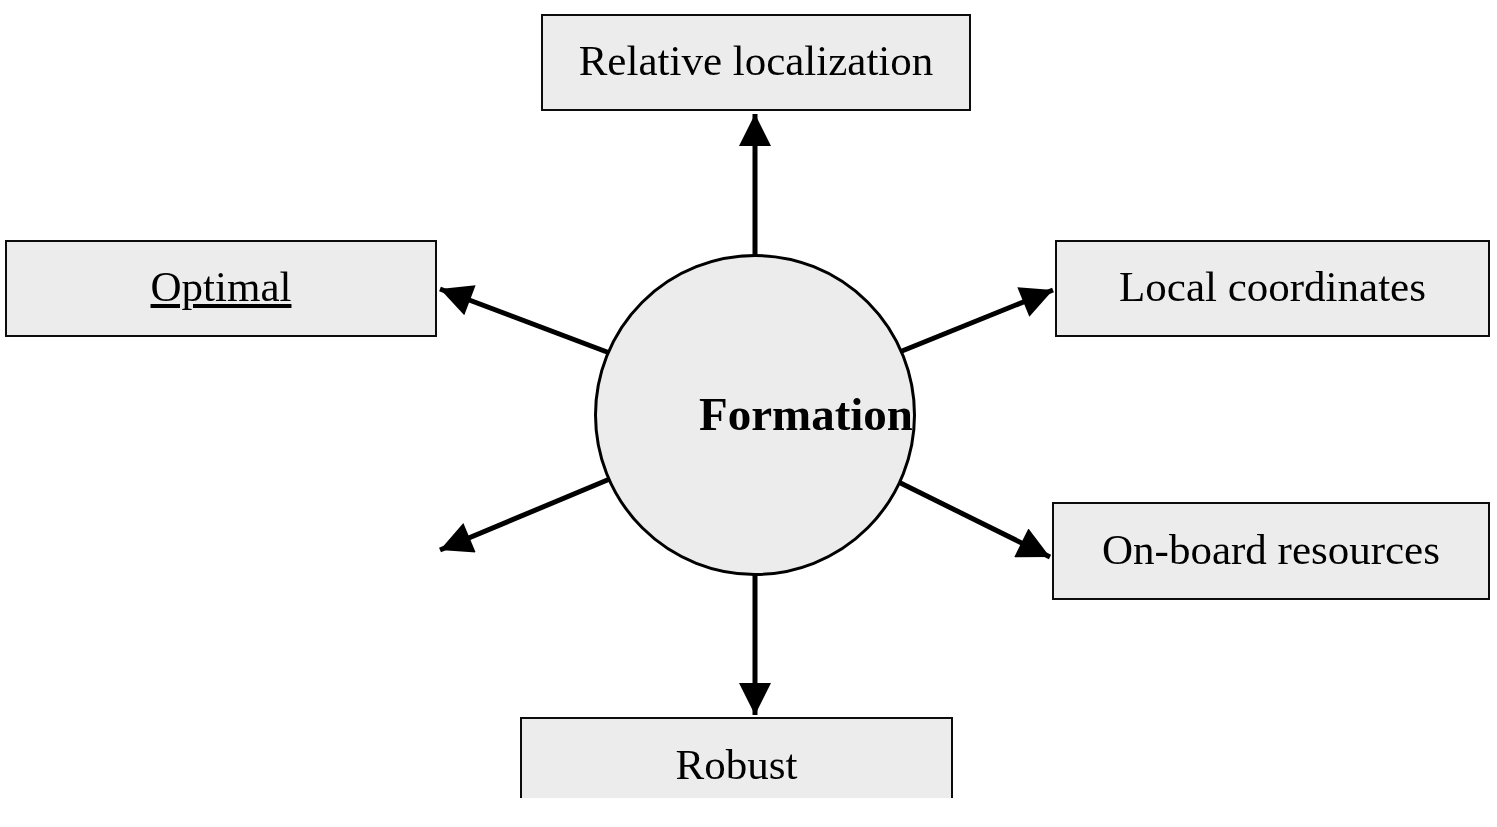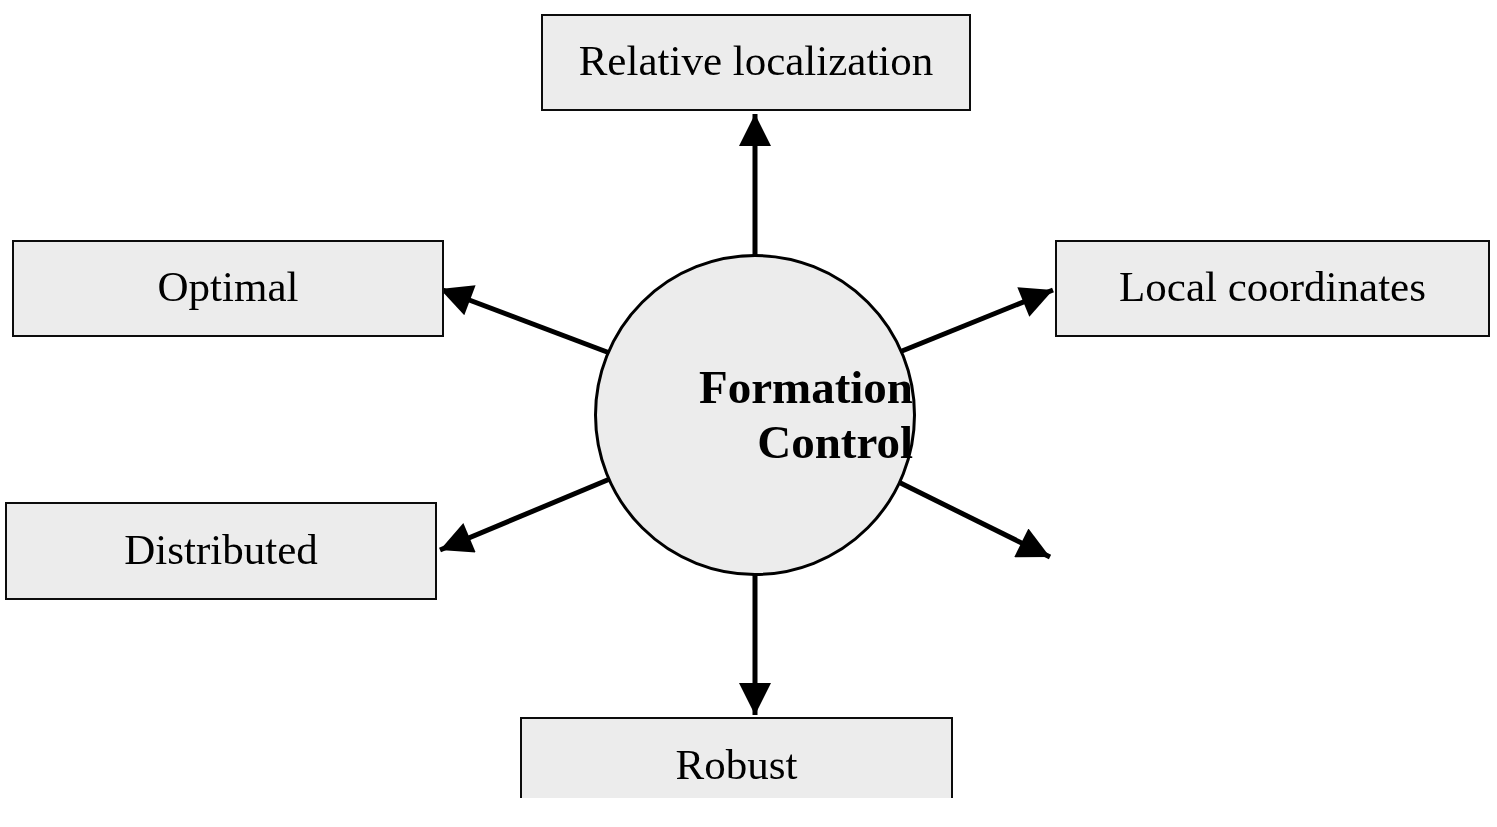--- a/index.html
+++ b/index.html
@@ -32,21 +32,21 @@
     box-sizing: border-box;
   }
   .node-box .label {
     font-size: 43px;
     color: #000000;
     white-space: nowrap;
     line-height: 1;
     padding-bottom: 4px;
   }
   .box-relative-localization { left: 541px; top: 14px;  width: 430px; height: 97px; }
-  .box-optimal               { left: 12px;   top: 240px; width: 432px; height: 97px; }
+  .box-optimal               { left: 5px;   top: 240px; width: 432px; height: 97px; text-decoration: underline; }
   .box-local-coordinates     { left: 1055px;top: 240px; width: 435px; height: 97px; align-items: center; }
   .box-distributed           { left: 5px;   top: 502px; width: 432px; height: 98px; }
   .box-on-board-resources    { left: 1052px;top: 502px; width: 438px; height: 98px; }
   .box-robust                { left: 520px; top: 717px; width: 433px; height: 98px; }
   .center-circle {
     position: absolute;
     left: 594px;
     top: 254px;
     width: 322px;
     height: 322px;
@@ -91,27 +91,26 @@
   </div>
 
   <div class="node-box box-optimal">
     <span class="label">Optimal</span>
   </div>
 
   <div class="node-box box-local-coordinates">
     <span class="label">Local coordinates</span>
   </div>
 
-  <div class="node-box box-distributed">
-    <span class="label">Distributed</span>
+
+  <div class="node-box box-on-board-resources">
+    <span class="label">On-board resources</span>
   </div>
-
 
   <div class="node-box box-robust">
     <span class="label">Robust</span>
   </div>
 
   <div class="center-circle">
     <span class="center-line">Formation</span>
-    <span class="center-line">Control</span>
   </div>
 
 </div>
 
 </body></html>

